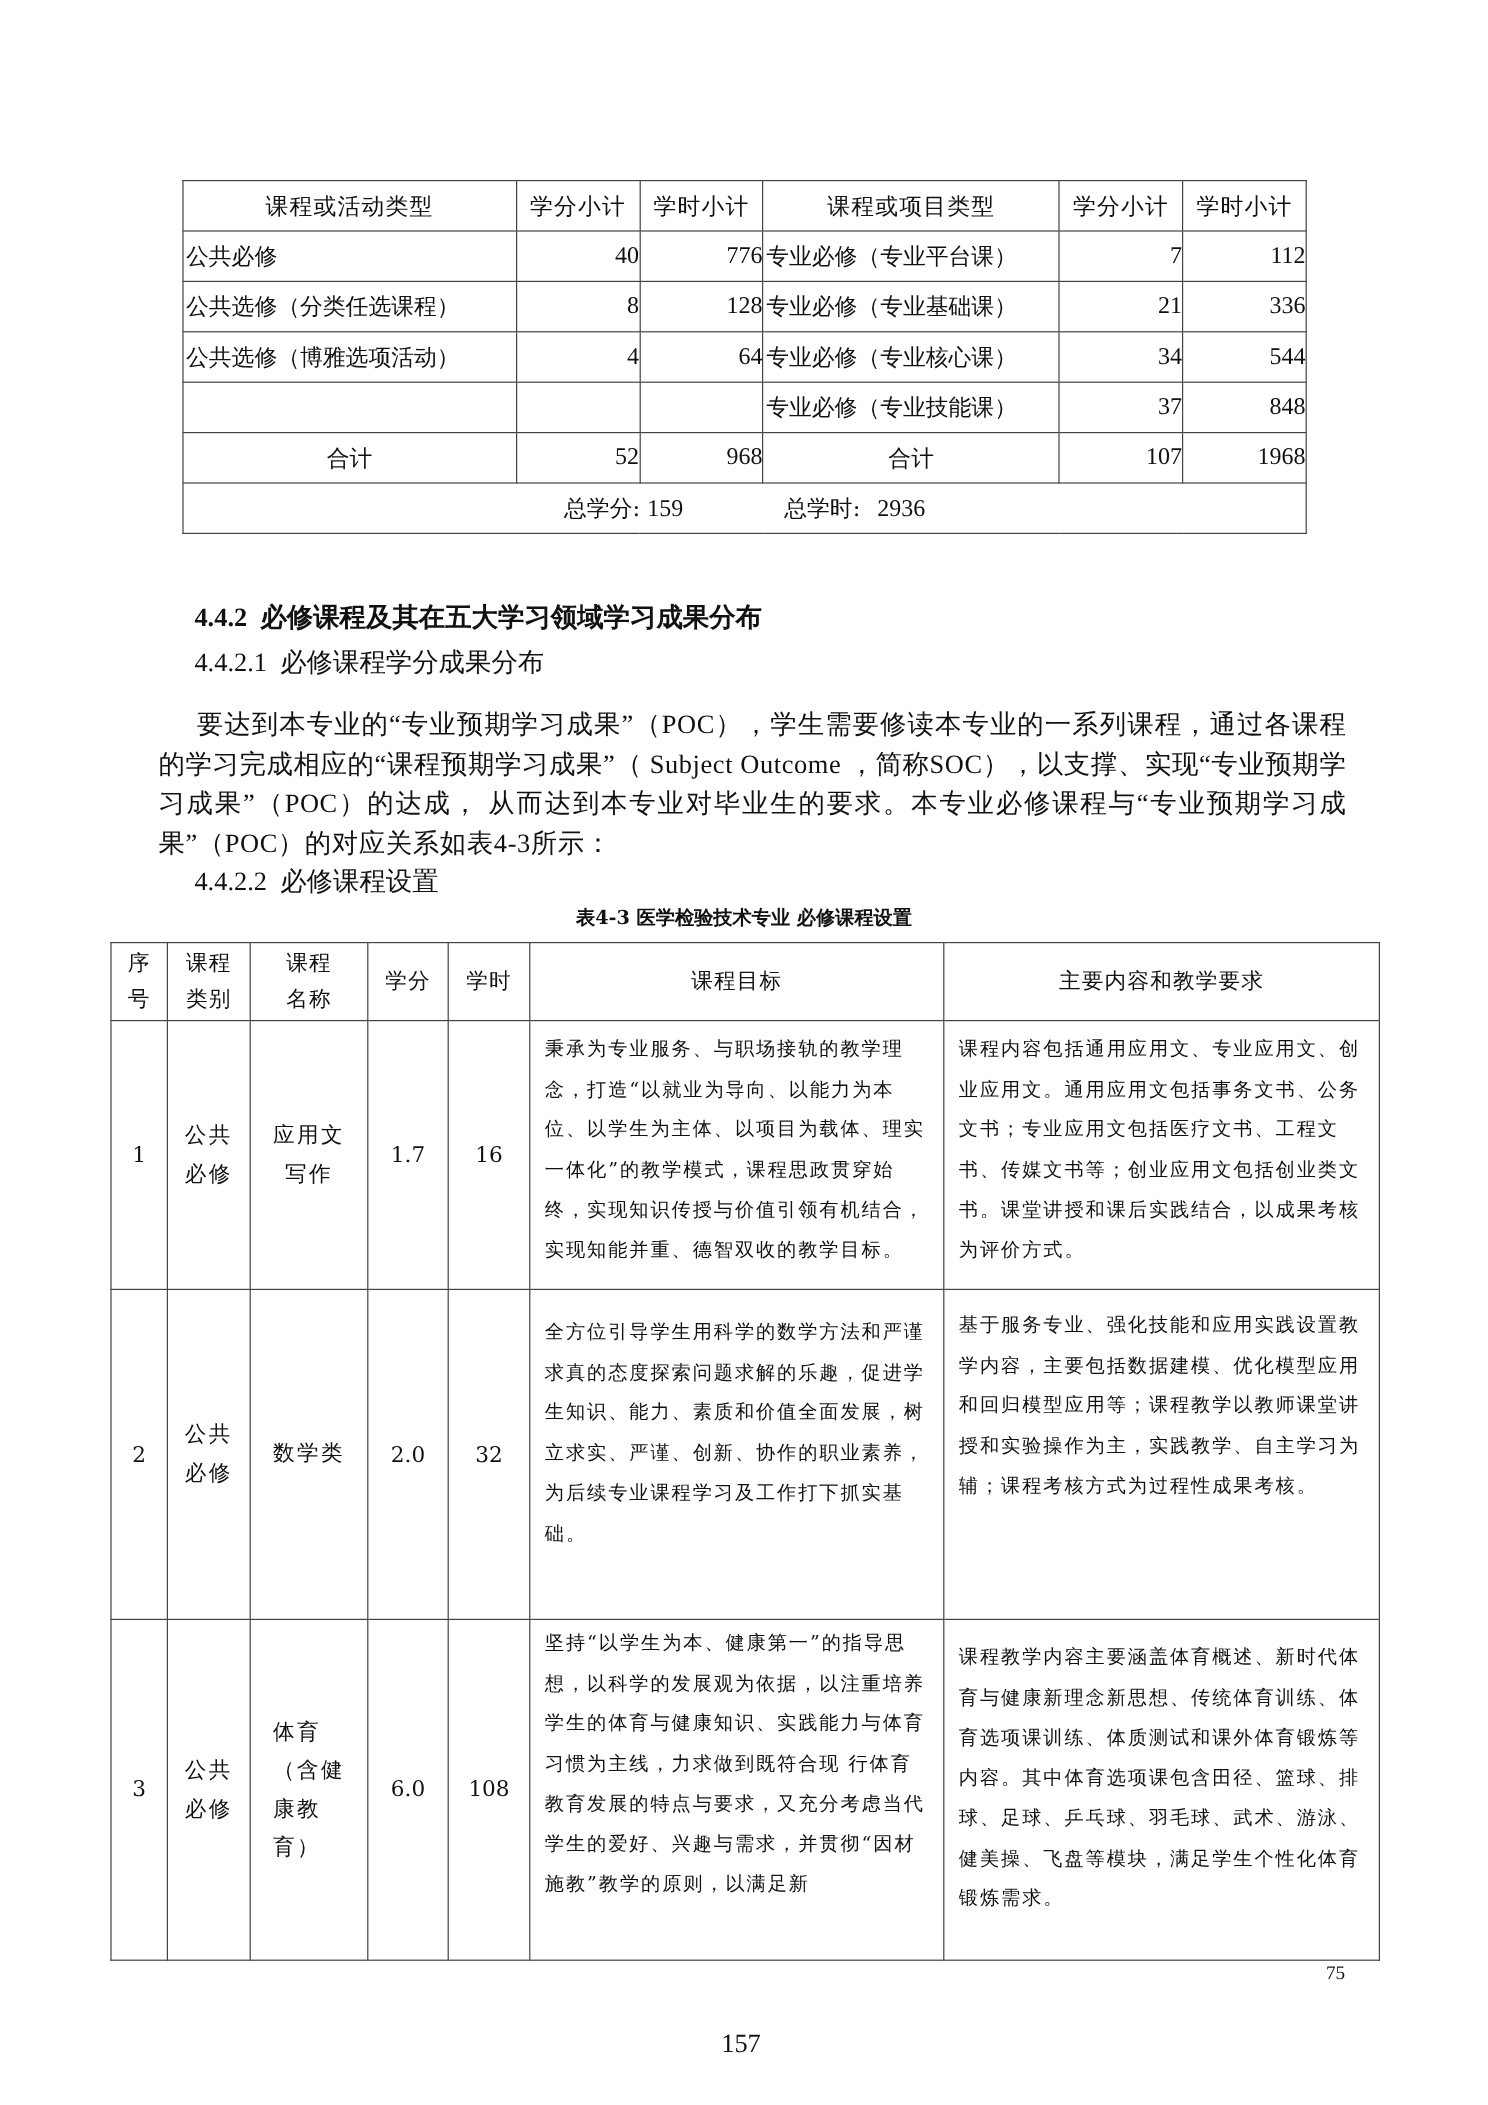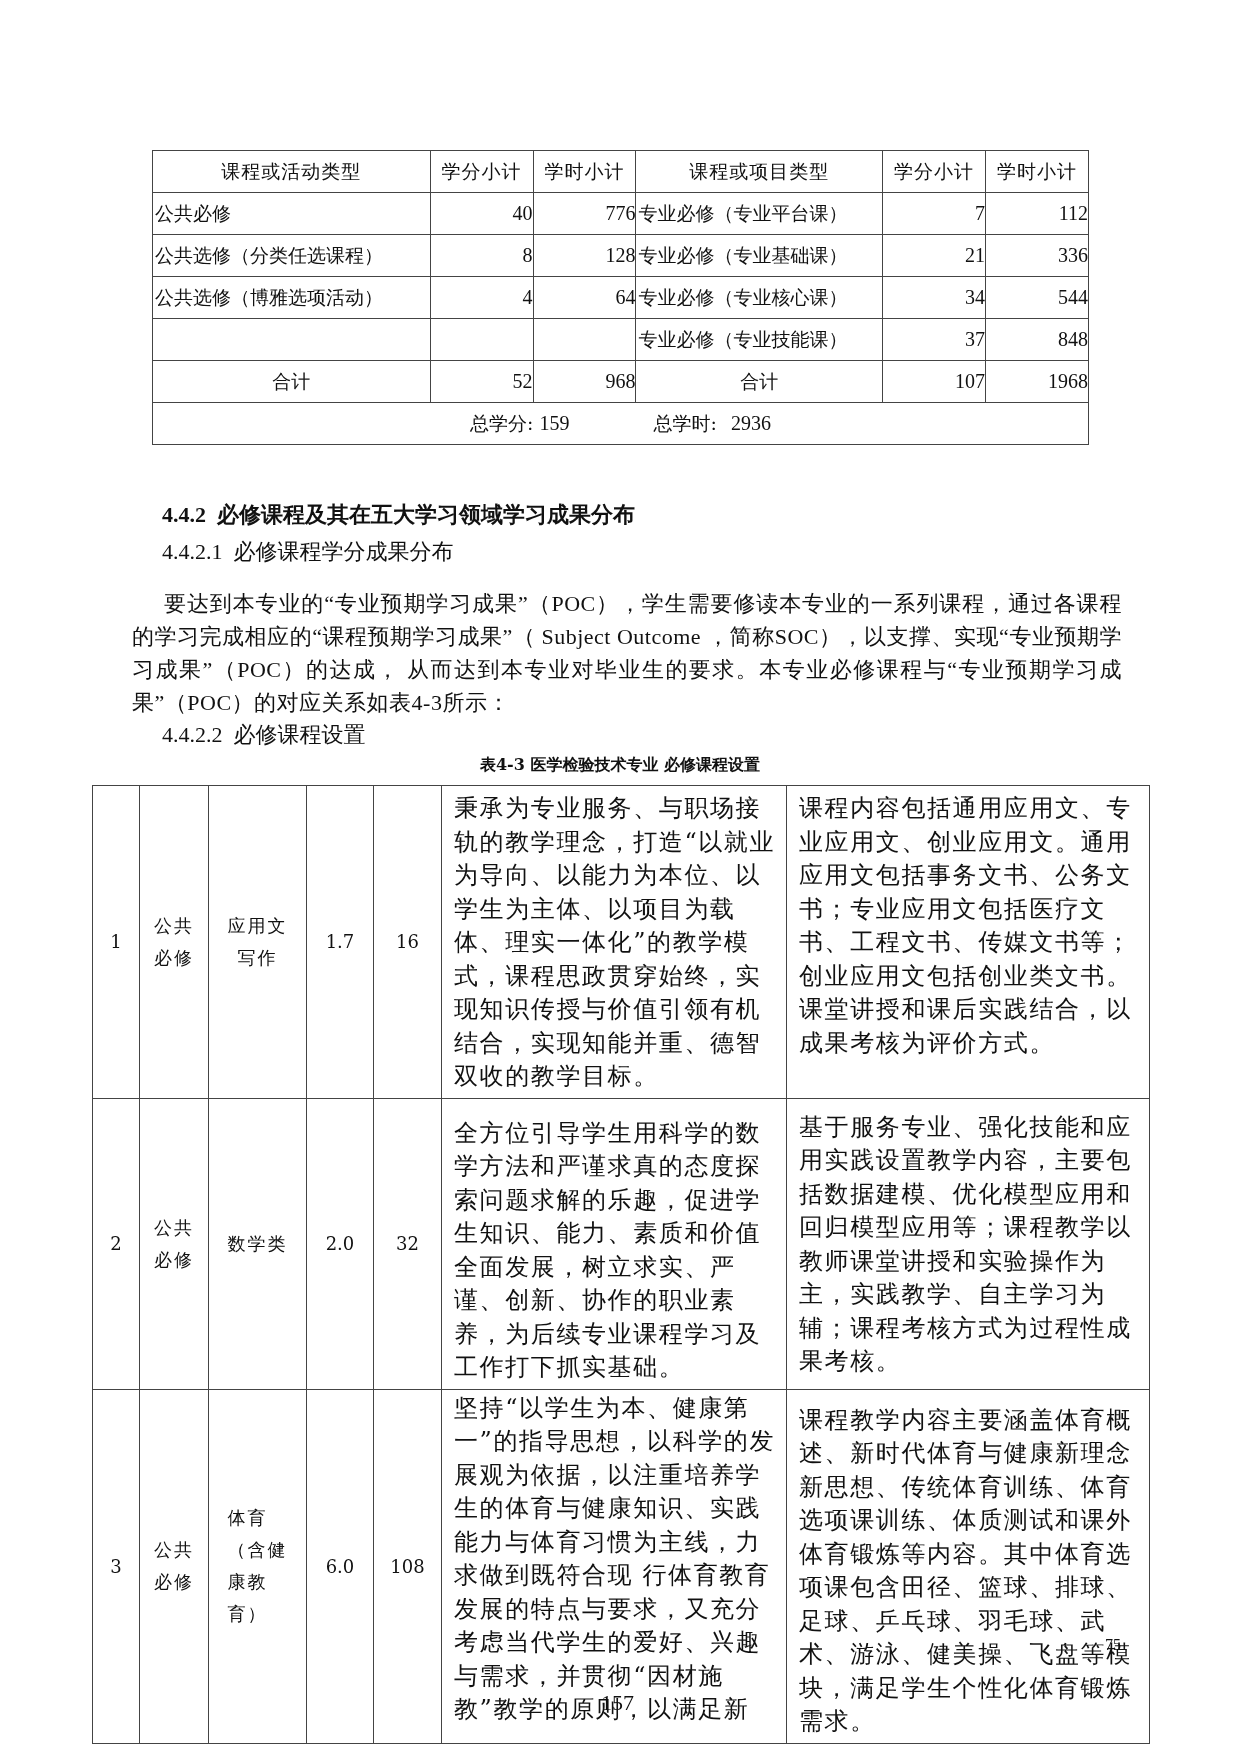--- a/index.html
+++ b/index.html
@@ -23,21 +23,21 @@
   .h3 { left:162px; top:500px; font-size:22px; font-weight:bold; font-family:"Liberation Serif", "DejaVu Serif", serif; }
   .h4 { font-size:22px; font-family:"Liberation Serif","DejaVu Serif", serif; }
   .para { left:132px; top:575px; width:990px; font-size:22px; line-height:33px;
           font-family:"Liberation Serif","DejaVu Serif", serif; text-indent:32px; text-align:justify; letter-spacing:0.5px;margin-top:12px;}
   .caption { left:0; width:1240px; top:755px; text-align:center; font-size:16px; font-weight:bold; }
 
   
   #course { left:92px; top:785px; width:1057px; table-layout:fixed; }
   #course td { font-size:18px; vertical-align:middle; text-align:center; }
   #course .hdr td { height:64px; line-height:30px; letter-spacing:1px; }
-  #course td.txt { text-align:left; vertical-align:top; padding:6px 10px 4px 12px; line-height:33.5px; letter-spacing:1.6px; font-size:24px; }
+  #course td.txt { text-align:left; vertical-align:top; padding:6px 10px 4px 12px; line-height:33.5px; letter-spacing:1.6px; font-size:16px; }
   #course td.num { font-family:"DejaVu Serif", serif; font-size:18px; }
   #course .r1 td { height:213px; }
   #course .r2 td { height:252px; }
   #course .r3 td { height:265px; }
   #course td.name { line-height:32px; letter-spacing:2px; }
 
   .pg-small { left:1105px; top:1636px; font-size:16px; font-family:"Liberation Serif", serif; }
   .pg-big { left:601px; top:1690px; font-size:22px; font-family:"Liberation Serif", serif; }
 </style>
 </head>
@@ -122,20 +122,35 @@
   <colgroup>
     <col style="width:47px">
       <col style="width:69px">
       <col style="width:98px">
     <col style="width:67px">
       <col style="width:68px">
       <col style="width:345px">
       <col style="width:363px">
   </colgroup>
   <tbody>
+      <tr class="hdr">
+    <td>
+          <div style="width:20px;margin:0 auto;line-height:30px;">序号</div>
+        </td>
+    <td>
+          <div style="width:40px;margin:0 auto;">课程类别</div>
+        </td>
+    <td>
+          <div style="width:42px;margin:0 auto;">课程名称</div>
+        </td>
+    <td>学分</td>
+    <td>学时</td>
+    <td>课程目标</td>
+    <td>主要内容和教学要求</td>
+  </tr>
   <tr class="r1">
     <td class="num">1</td>
     <td>
           <div class="name" style="width:40px;margin:0 auto;line-height:32px;letter-spacing:2px;">公共必修</div>
         </td>
     <td class="name">
           <div style="width:64px;margin:0 auto;">应用文写作</div>
         </td>
     <td class="num">1.7</td>
     <td class="num">16</td>

